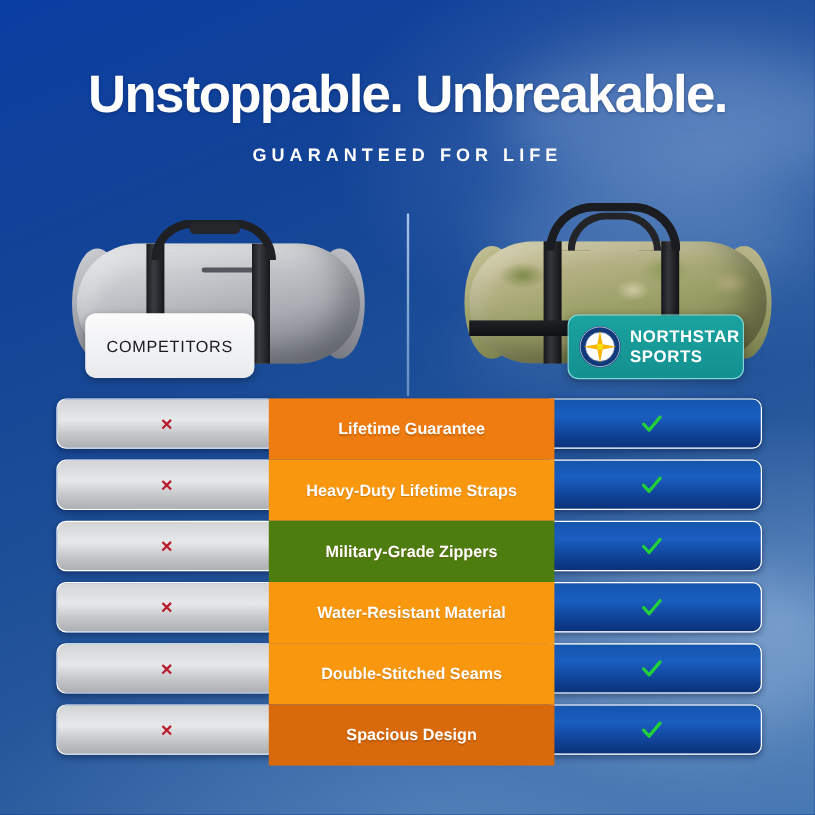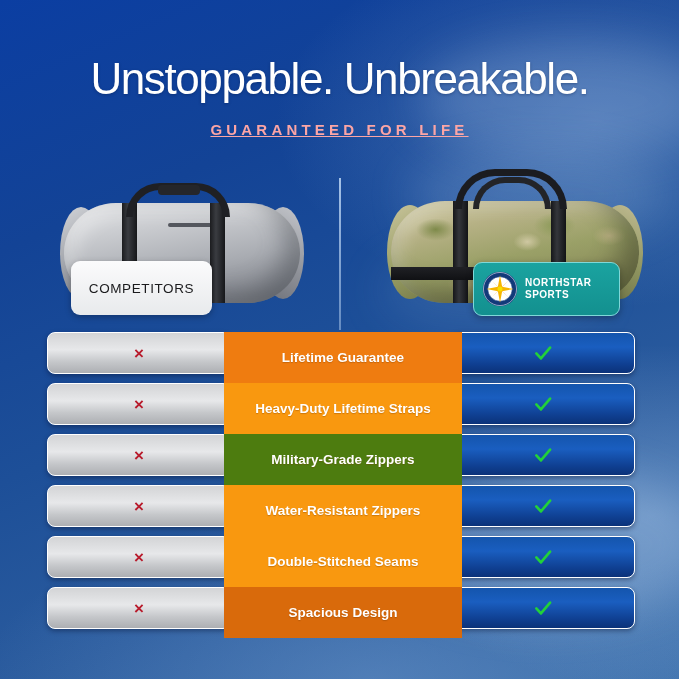--- a/index.html
+++ b/index.html
@@ -29,33 +29,32 @@
   .c1 { right:-40px; top:40px;  width:300px; height:120px; }
   .c2 { right:10px;  top:150px; width:260px; height:90px;  background:rgba(185,212,240,.17); }
   .c3 { right:-30px; bottom:60px; width:320px; height:150px; background:rgba(200,222,245,.22); }
   .c4 { left:380px;  top:250px; width:220px; height:80px;  background:rgba(175,205,235,.12); }
 
   
   .header { position:absolute; top:0; left:0; right:0; text-align:center; }
   .headline {
     margin-top:57px;
     font-size:44px;
-    font-weight:normal;
+    font-weight:bold;
     color:#ffffff;
     letter-spacing:-1.4px;
     line-height:1;
     text-shadow:0 1px 3px rgba(0,20,60,.35);
   }
   .subheadline {
     margin-top:20px;
     font-size:15px;
     font-weight:bold;
-    color:#fca5a5;
+    color:#ffffff;
     letter-spacing:4.2px;
-    text-decoration:underline;
   }
 
   
   .divider {
     position:absolute;
     left:339px; top:178px;
     width:2px; height:152px;
     background:linear-gradient(to bottom, rgba(190,215,245,.85), rgba(190,215,245,.45));
   }
 
@@ -184,21 +183,21 @@
     width:147px; height:54px;
     border-radius:9px;
     background:linear-gradient(to bottom,#1aa3a0,#13908f);
     border:1.5px solid #7fd8d8;
     box-shadow:0 2px 7px rgba(0,0,0,.30);
     display:flex; align-items:center; gap:7px;
     padding-left:8px;
   }
   .ns-logo { width:36px; height:36px; position:relative; flex:none; }
   .ns-text {
-    font-size:10px; font-weight:bold; color:#ffffff;
+    font-size:14px; font-weight:bold; color:#ffffff;
     line-height:1.22; letter-spacing:.5px;
   }
 
   
   .table { position:absolute; left:0; top:332px; right:0; }
   .center-col {
     position:absolute;
     left:224px; top:0;
     width:238px; height:290px;
   }
@@ -318,21 +317,21 @@
       <div class="center-band" style="height: 51px; background: rgb(239, 124, 16);">
         <div class="lbl">Lifetime Guarantee</div>
       </div>
       <div class="center-band" style="height: 51px; background: rgb(249, 152, 15);">
         <div class="lbl">Heavy-Duty Lifetime Straps</div>
       </div>
       <div class="center-band" style="height: 51px; background: #4d7c0f;">
         <div class="lbl">Military-Grade Zippers</div>
       </div>
       <div class="center-band" style="height: 51px; background: rgb(249, 152, 15);">
-        <div class="lbl">Water-Resistant Zippers</div>
+        <div class="lbl">Water-Resistant Material</div>
       </div>
       <div class="center-band" style="height: 51px; background: rgb(249, 152, 15);">
         <div class="lbl">Double-Stitched Seams</div>
       </div>
       <div class="center-band" style="height: 51px; background: rgb(217, 106, 11);">
         <div class="lbl">Spacious Design</div>
       </div>
     </div>
   <div id="rows-host">
       <div class="row" style="top: 0px;">

